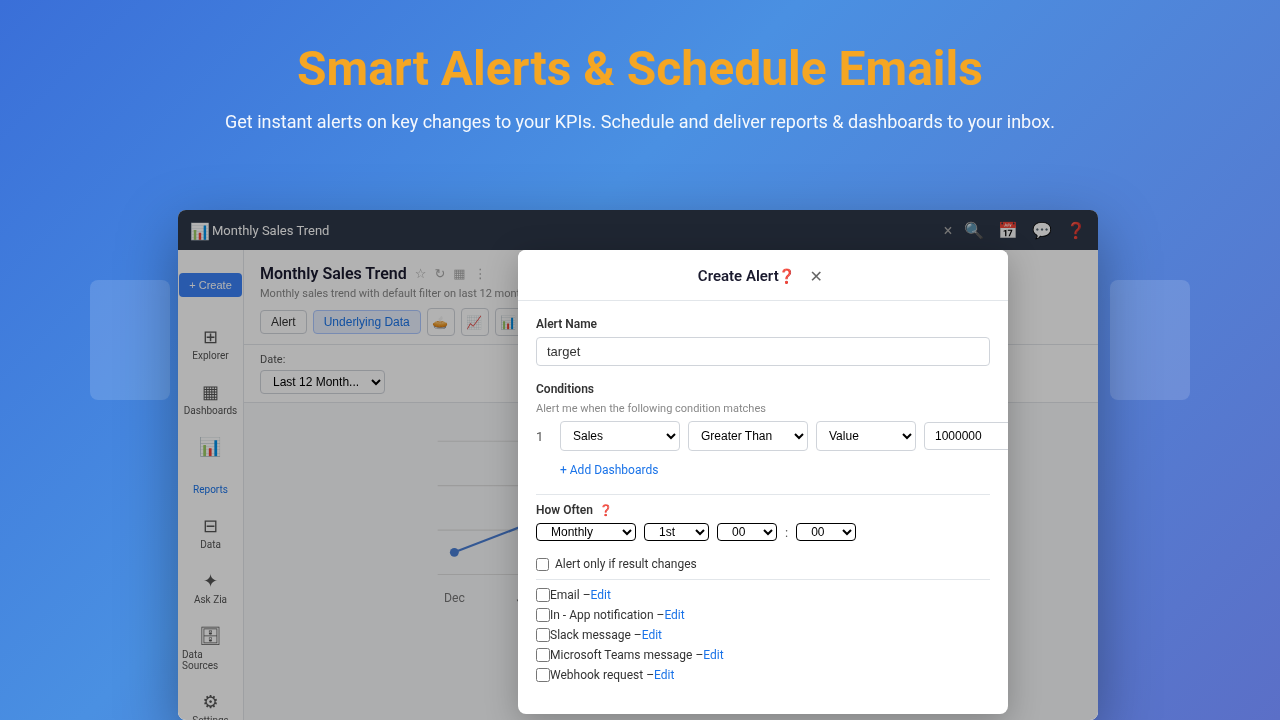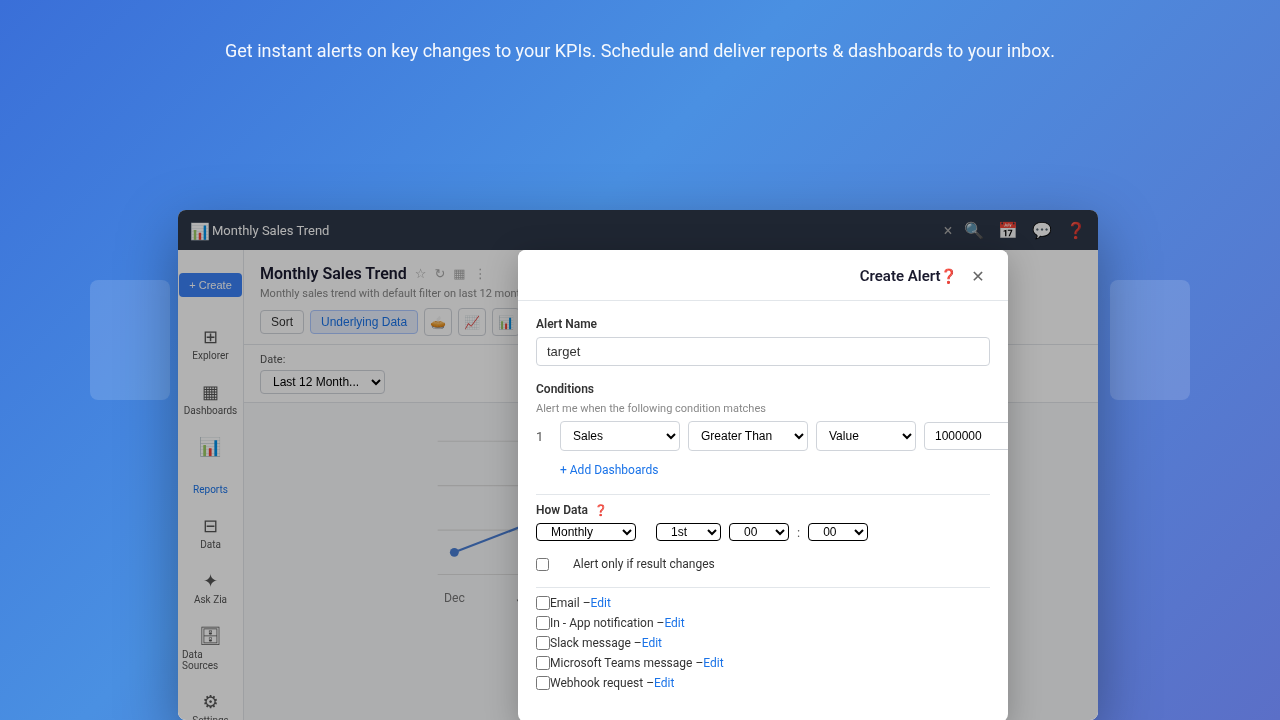--- a/index.html
+++ b/index.html
@@ -236,21 +236,21 @@
       width: 490px;
       background: #fff;
       border-radius: 8px;
       box-shadow: 0 8px 32px rgba(0,0,0,0.25);
       z-index: 20;
       overflow: hidden;
     }
     .modal-header {
       display: flex;
       align-items: center;
-      justify-content: flex-end;
+      justify-content: center;
       padding: 14px 18px 12px;
       border-bottom: 1px solid #e2e6ea;
       background: #fff;
     }
     .modal-title {
       font-size: 15px;
       font-weight: 600;
       color: #1a1a2e;
     }
     .modal-header-actions {
@@ -367,40 +367,41 @@
       cursor: pointer;
     }
     .divider {
       border: none;
       border-top: 1px solid #e2e6ea;
       margin: 8px 0;
     }
     .alert-only-row {
       display: flex;
       align-items: flex-end;
-      gap: 24px;
-      margin: 6px 0 16px;
+      gap: 6px;
+      margin: 6px 0 8px;
     }
 
     
     .side-decoration {
       position: absolute;
       top: 280px;
       background: rgba(255,255,255,0.15);
       border-radius: 8px;
       width: 80px;
       height: 120px;
     }
     .side-decoration-left { left: 90px; }
     .side-decoration-right { right: 90px; }
   </style>
 </head>
 <body>
 
 <div class="hero-section">
+  <h1 class="hero-title">Smart Alerts &amp; Schedule Emails</h1>
   <p class="hero-subtitle">Get instant alerts on key changes to your KPIs. Schedule and deliver reports &amp; dashboards to your inbox.</p>
 </div>
 
 <div class="side-decoration side-decoration-left"></div>
 <div class="side-decoration side-decoration-right"></div>
 
 <div class="app-window">
 
   <div class="title-bar">
     <span class="title-bar-icon">📊</span>
@@ -457,21 +458,21 @@
       <div class="report-header">
         <div class="report-title-row">
           <span class="report-title-text">Monthly Sales Trend</span>
           <span style="color:#aaa;font-size:13px;">☆</span>
           <span style="color:#aaa;font-size:13px;">↻</span>
           <span style="color:#aaa;font-size:13px;">▦</span>
           <span style="color:#aaa;font-size:13px;">⋮</span>
         </div>
         <div class="report-subtitle">Monthly sales trend with default filter on last 12 months</div>
         <div class="report-toolbar">
-          <button class="toolbar-btn">Sort</button>
+          <button class="toolbar-btn">Alert</button>
           <button class="toolbar-btn active">Underlying Data</button>
           <div class="toolbar-icon-btn">🥧</div>
           <div class="toolbar-icon-btn">📈</div>
           <div class="toolbar-icon-btn">📊</div>
           <div class="toolbar-icon-btn">⊞</div>
           <div class="toolbar-icon-btn">⋯</div>
           <div class="toolbar-icon-btn">▽</div>
           <div class="toolbar-icon-btn">⋮</div>
         </div>
       </div>
@@ -551,30 +552,30 @@
             </select>
             <input type="text" class="condition-input" value="1000000" style="">
           </div>
           <span class="add-condition-link">+ Add Dashboards</span>
         </div>
 
         <hr class="divider">
 
         <div class="form-section">
           <label class="form-label">
-            <span>How Data</span>
+            <span>How Often</span>
             <span style="color:#888;font-size:11px;margin-left:4px;cursor:pointer;">❓</span>
           </label>
           <div class="how-often-row">
             <select class="how-often-select">
               <option>Daily</option>
               <option selected="">Monthly</option>
               <option>Weekly</option>
             </select>
-            <select class="how-often-select" style="min-width:60px;margin-left:12px;">
+            <select class="how-often-select" style="min-width:60px;">
               <option>1st</option>
               <option>2nd</option>
               <option>Last</option>
             </select>
             <select class="how-often-select" style="min-width:60px;">
               <option>00</option>
               <option>06</option>
               <option>12</option>
               <option>18</option>
             </select>

